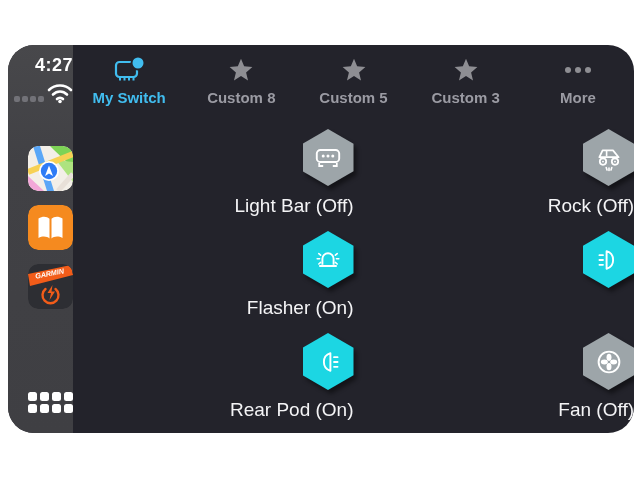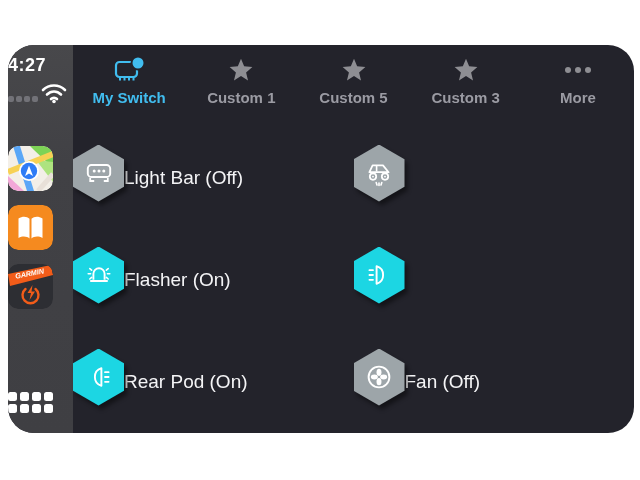--- a/index.html
+++ b/index.html
@@ -9,21 +9,21 @@
   }
   .screen{
     position:absolute;left:8px;top:45px;width:626px;height:388px;
     background:var(--screen-bg,#23232B);border-radius:26px;overflow:hidden;
     display:flex;
   }
   
   .sidebar{
     width:65px;flex:0 0 65px;height:100%;
     background:linear-gradient(180deg,#48484b 0%,#414145 30%,#3f3f43 100%);
-    display:flex;flex-direction:column;align-items:flex-start;
+    display:flex;flex-direction:column;align-items:flex-end;
   }
   .time{color:#fff;font-size:18px;font-weight:700;margin-top:10px;letter-spacing:.5px;}
   .signal-row{display:flex;align-items:center;margin-top:6px;gap:3px;}
   .cell-dots{display:flex;gap:2px;margin-top:12px;}
   .cell-dots span{width:6px;height:6px;border-radius:2px;background:rgba(235,235,245,0.28);}
   .wifi{width:26px;height:22px;}
   .app-icons{display:flex;flex-direction:column;gap:14px;margin-top:42px;}
   .app-icon{width:45px;height:45px;border-radius:10px;overflow:hidden;display:block;}
   .spacer{flex:1;}
   .apps-grid{
@@ -38,21 +38,21 @@
   .tab .tab-icon{height:32px;display:flex;align-items:center;justify-content:center;}
   .tab .tab-label{font-size:15px;font-weight:600;color:var(--tab-inactive,#9B9BA3);margin-top:3px;}
   .tab.active .tab-label{color:var(--tab-active,#41BDEF);}
   .ellipsis{display:flex;gap:4px;}
   .ellipsis i{width:6px;height:6px;border-radius:50%;background:var(--star,#8E8E93);}
   
   .grid{
     flex:1;display:grid;grid-template-columns:1fr 1fr;grid-template-rows:102px 102px 102px;
   }
   .switch{
-    display:flex;flex-direction:row;align-items:center;padding-top:14px;cursor:pointer;
+    display:flex;flex-direction:column;align-items:flex-end;padding-top:14px;cursor:pointer;
   }
   .hex{
     width:51px;height:57px;position:relative;
     filter:drop-shadow(3px 4px 2px rgba(0,0,0,0.45));
   }
   .hex .hex-shape{
     position:absolute;inset:0;
     clip-path:polygon(50% 0,100% 26%,100% 74%,50% 100%,0 74%,0 26%);
     display:flex;align-items:center;justify-content:center;
   }
@@ -159,21 +159,21 @@
         </div>
         <div class="tab-label">My Switch</div>
       </div>
 
       <div class="tab">
         <div class="tab-icon">
           <svg width="26" height="26" viewBox="0 0 24 24">
               <polygon points="12,1.5 14.9,8.6 22.5,9.2 16.7,14.2 18.5,21.6 12,17.5 5.5,21.6 7.3,14.2 1.5,9.2 9.1,8.6" fill="#8E8E93"></polygon>
             </svg>
         </div>
-        <div class="tab-label">Custom 1</div>
+        <div class="tab-label">Custom 8</div>
       </div>
 
       <div class="tab">
         <div class="tab-icon">
           <svg width="26" height="26" viewBox="0 0 24 24">
               <polygon points="12,1.5 14.9,8.6 22.5,9.2 16.7,14.2 18.5,21.6 12,17.5 5.5,21.6 7.3,14.2 1.5,9.2 9.1,8.6" fill="#8E8E93"></polygon>
             </svg>
         </div>
         <div class="tab-label">Custom 5</div>
       </div>
@@ -228,20 +228,21 @@
             <circle cx="27.5" cy="24.5" r="4" fill="none" stroke="#fff" stroke-width="2.2"></circle>
             <circle cx="27.5" cy="24.5" r="1.2" fill="#fff"></circle>
             <g stroke="#fff" stroke-width="2" stroke-linecap="round">
               <line x1="16.5" y1="32" x2="17.5" y2="35"></line>
               <line x1="20" y1="32.5" x2="20" y2="35.5"></line>
               <line x1="23.5" y1="32" x2="22.5" y2="35"></line>
             </g>
           </svg>
         </div>
           </div>
+        <div class="switch-label">Rock (Off)</div>
       </div>
 
       <div class="switch">
         <div class="hex">
             <div class="hex-shape" style="background: rgb(28, 214, 227);">
           <svg viewBox="0 0 40 40">
             <path d="M13 26 V18.5 A7 7 0 0 1 27 18.5 V26" fill="none" stroke="#fff" stroke-width="2.4" stroke-linejoin="round"></path>
             <line x1="10" y1="27.5" x2="30" y2="27.5" stroke="#fff" stroke-width="2.6" stroke-linecap="round"></line>
             <g stroke="#fff" stroke-width="2" stroke-linecap="round">
               <line x1="8.5" y1="12" x2="10.8" y2="14"></line>

